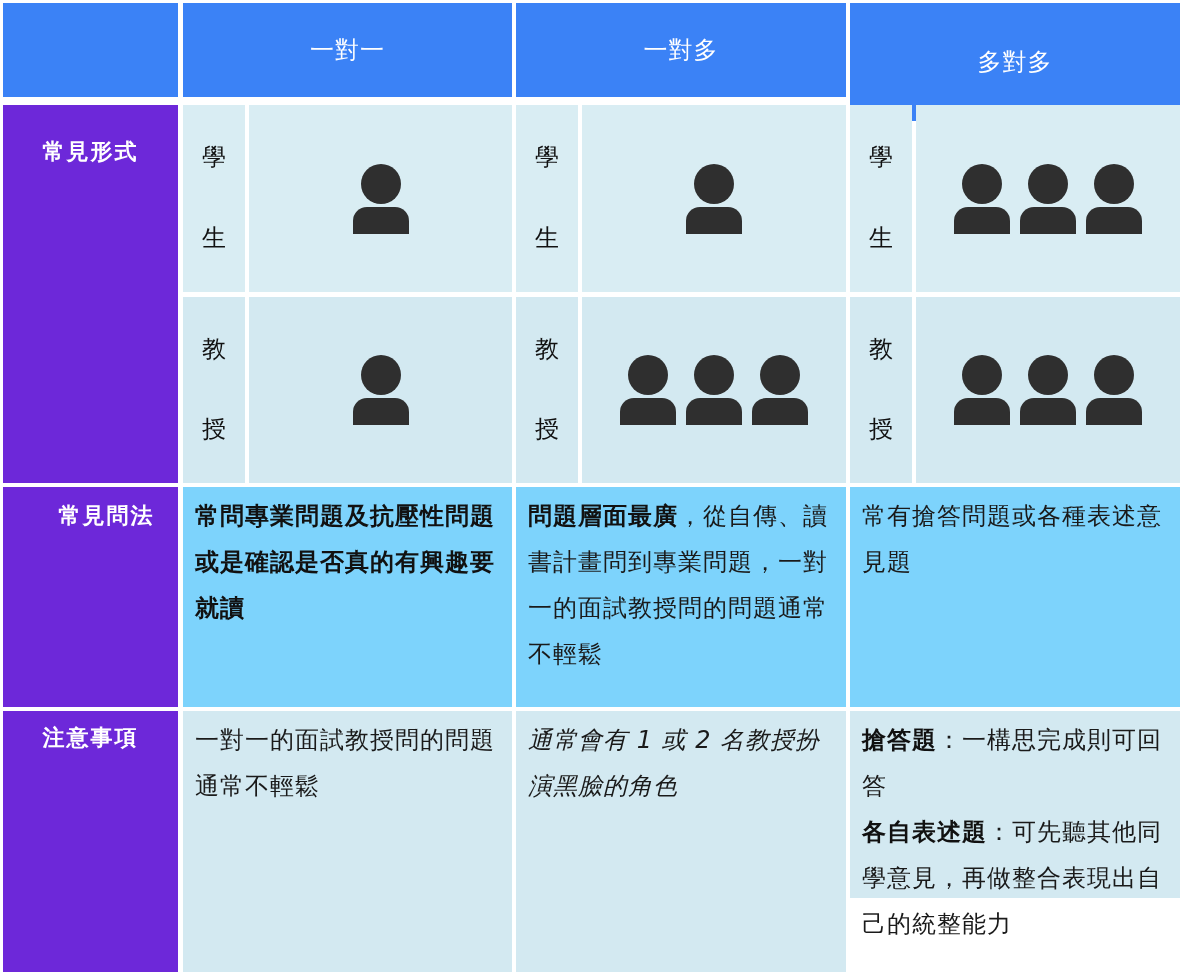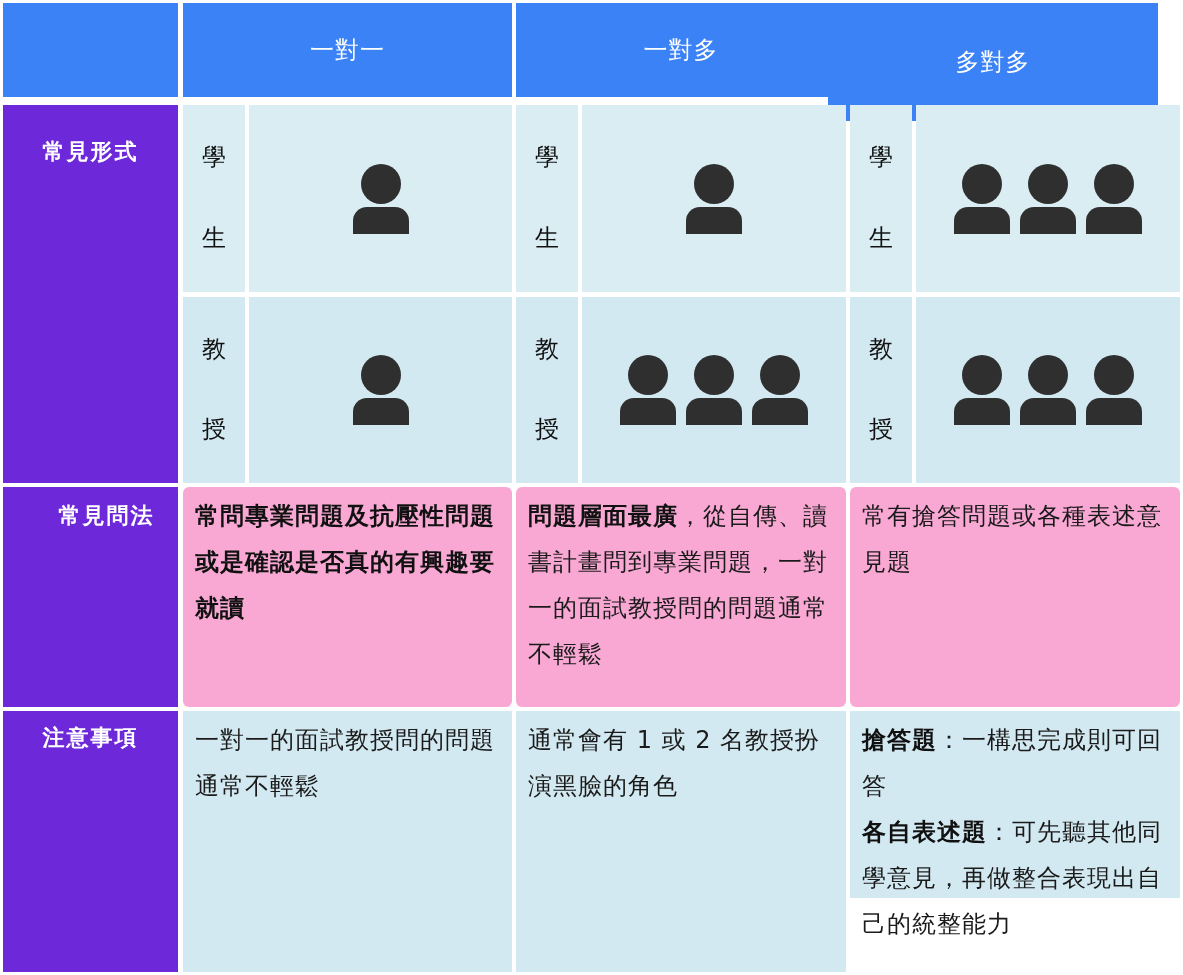--- a/index.html
+++ b/index.html
@@ -7,38 +7,38 @@
          font-family: "DejaVu Sans", "Liberation Sans", sans-serif; }
   .cell { position: absolute; box-sizing: border-box; }
   .hdr { background: #3b82f6; color: #ffffff; display: flex; align-items: center; justify-content: center;
          font-size: 24px; letter-spacing: 1px; }
   .rowlabel { background: #6d28d9; color: #ffffff; font-size: 22px; font-weight: bold;
               text-align: center; padding-top: 36px; letter-spacing: 2px; }
   .rowlabel.q { padding-top: 14px; padding-left: 32px; }
   .rowlabel.n { padding-top: 12px; }
   .light { background: #d9edf3; }
   .light2 { background: #d3e9f1; }
-  .mid { background: #f9a8d4; border-radius: 6px; }
+  .mid { background: #7dd3fc; }
   .sub { display: flex; flex-direction: column; align-items: center; justify-content: space-between;
          font-size: 24px; color: #111; padding: 36px 0 38px 0; }
   .icons { display: flex; align-items: center; justify-content: center; gap: 10px; }
   .person { width: 56px; height: 70px; position: relative; }
   .person .head { position: absolute; left: 8px; top: 0; width: 40px; height: 40px; border-radius: 50%; background: #2f2f2f; }
   .person .body { position: absolute; left: 0; top: 43px; width: 56px; height: 27px; background: #2f2f2f;
                   border-radius: 14px 14px 0 0; }
   .text { font-size: 24px; line-height: 46px; color: #1a1a1a; padding: 6px 10px 0 12px; letter-spacing: 1px; }
   .text b { font-weight: bold; color: #111; }
 </style>
 </head>
 <body>
 
 <div class="cell hdr" style="left:3px;top:3px;width:175px;height:94px;"></div>
 <div class="cell hdr" style="left:183px;top:3px;width:329px;height:94px;">一對一</div>
 <div class="cell hdr" style="left:516px;top:3px;width:330px;height:94px;">一對多</div>
-<div class="cell hdr" style="left:828px;top:3px;width:330px;height:118px;">多對多</div>
+<div class="cell hdr" style="left:850px;top:3px;width:330px;height:118px;">多對多</div>
 
 <div class="cell rowlabel" style="left:3px;top:105px;width:175px;height:378px;padding-top:32px;">常見形式</div>
 
 <div class="cell light sub" style="left:183px;top:105px;width:62px;height:187px;">
   <span>學</span>
   <span>生</span>
 </div>
 <div class="cell light icons" style="left:249px;top:105px;width:263px;height:187px;" id="s0">
     <div class="person">
       <div class="head"></div>
@@ -133,19 +133,19 @@
   <b>問題層面最廣</b><span>，從自傳、讀書計畫問到專業問題，一對一的面試教授問的問題通常不輕鬆</span>
 </div>
 <div class="cell mid text" style="left:850px;top:487px;width:330px;height:220px;">
   <b></b><span>常有搶答問題或各種表述意見題</span>
 </div>
 
 <div class="cell rowlabel n" style="left:3px;top:711px;width:175px;height:261px;">注意事項</div>
 <div class="cell light2 text" style="left:183px;top:711px;width:329px;height:261px;">
   <span>一對一的面試教授問的問題通常不輕鬆</span>
 </div>
-<div class="cell light2 text" style="left:516px;top:711px;width:330px;height:261px;">
+<div class="cell light2 text" style="left:516px;top:711px;width:330px;height:261px;font-style:italic;">
   <span>通常會有 1 或 2 名教授扮演黑臉的角色</span>
 </div>
 <div class="cell light2 text" style="left:850px;top:711px;width:330px;height:187px;padding-left:12px;">
   <div><b>搶答題</b><span>：一構思完成則可回答</span></div>
   <div><b>各自表述題</b><span>：可先聽其他同學意見，再做整合表現出自己的統整能力</span></div>
 </div>
 
 </body></html>

